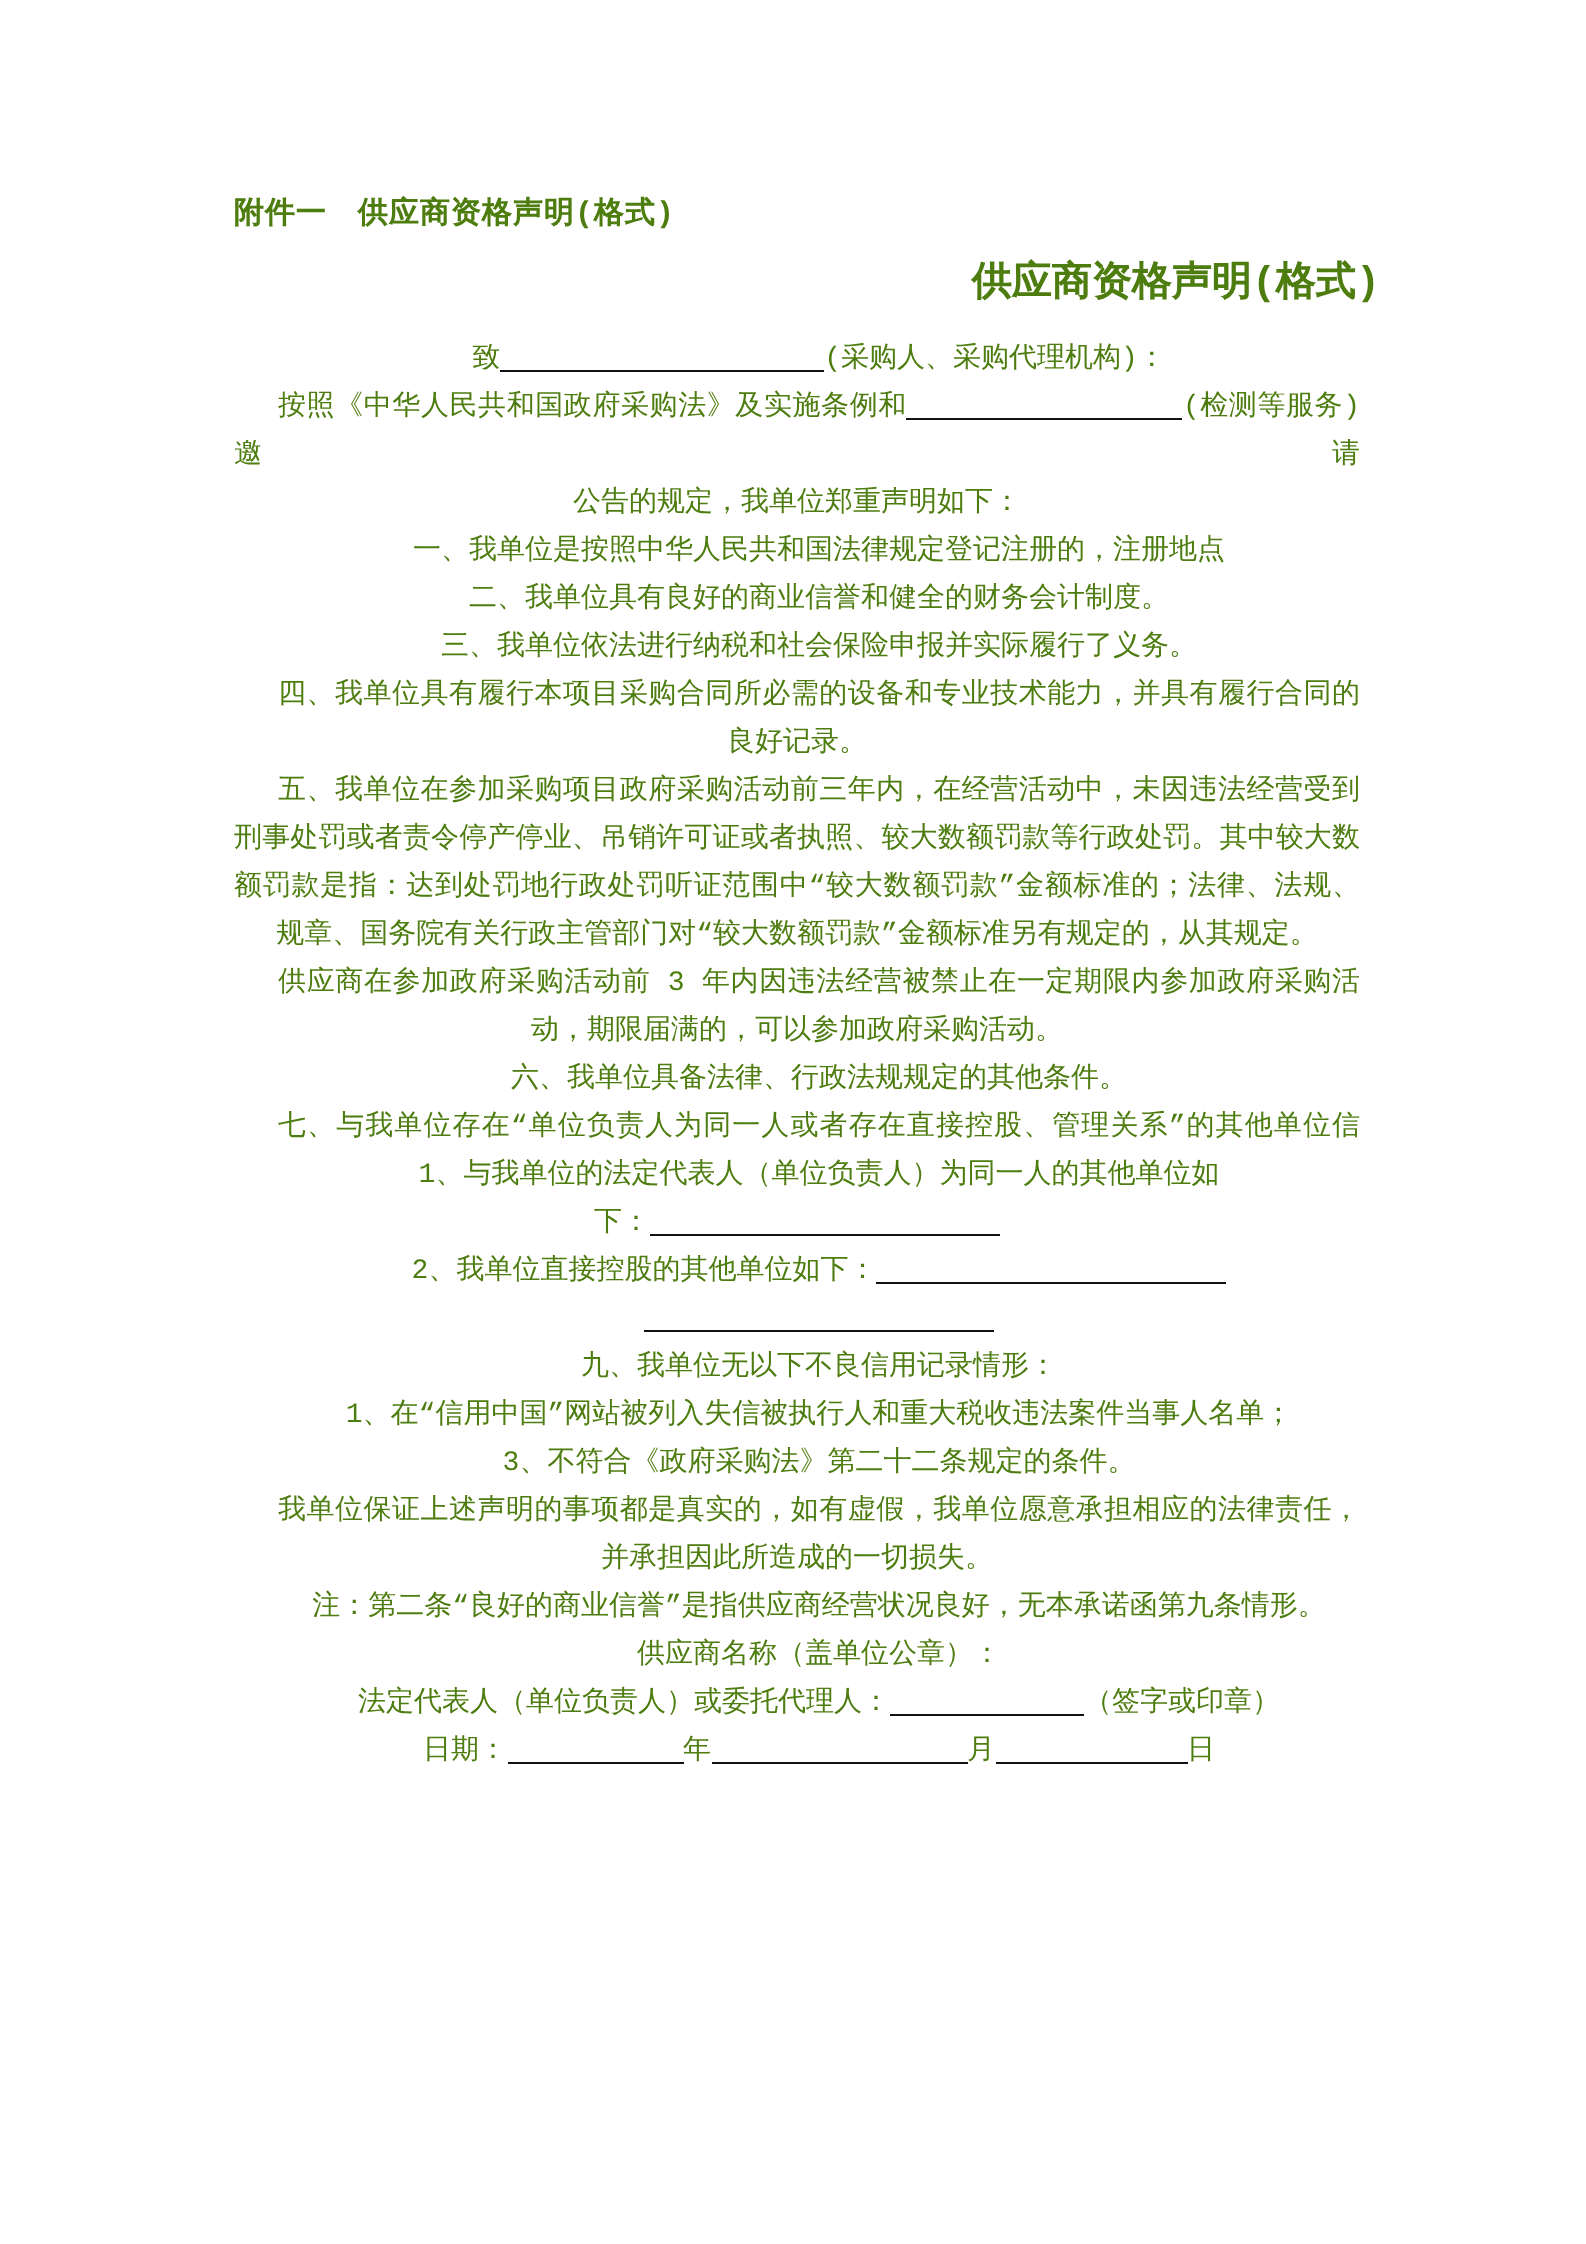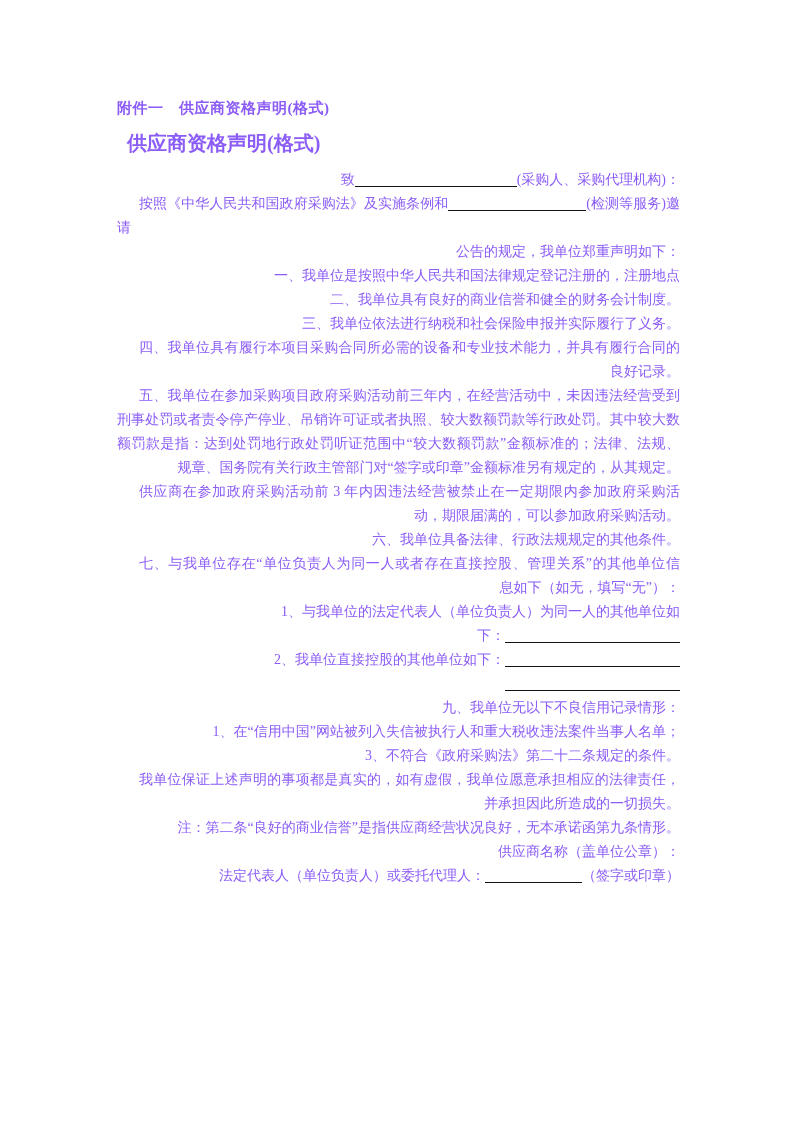--- a/index.html
+++ b/index.html
@@ -6,55 +6,55 @@
     margin: 0;
     padding: 0;
     background: #ffffff;
   }
   .page {
     position: relative;
     width: 793px;
     height: 1122px;
     background: #ffffff;
     overflow: hidden;
-    font-family: Liberation Serif, serif;
-    color: #8b5cf6;
+    font-family: Liberation Mono, monospace;
+    color: #4d7c0f;
   }
   .content {
     position: absolute;
     left: 117px;
     top: 96px;
     width: 563px;
   }
   .attachment-heading {
     font-size: 15px;
     font-weight: bold;
     line-height: 24px;
     letter-spacing: 0.5px;
     white-space: nowrap;
   }
   .doc-title {
     margin-top: 6px;
     font-size: 20px;
     font-weight: bold;
     line-height: 34px;
-    text-align: left;
+    text-align: right;
     position: relative;
     left: 10px;
     white-space: nowrap;
   }
   .doc-body {
     margin-top: 8px;
     font-size: 14px;
   }
   .para { margin: 0; padding: 0; }
   .line {
     line-height: 24px;
     min-height: 24px;
-    text-align: right;
+    text-align: center;
   }
   .line.full {
     text-align: justify;
     text-align-last: justify;
   }
   .line.indent { text-indent: 22px; }
   .seg { white-space: pre-wrap; }
   .blank {
     display: inline-block;
     height: 14px;
@@ -87,32 +87,31 @@
           <div class="line indent"><span class="seg">三、我单位依法进行纳税和社会保险申报并实际履行了义务。</span></div>
         </div>
         <div class="para">
           <div class="line full indent"><span class="seg">四、我单位具有履行本项目采购合同所必需的设备和专业技术能力，并具有履行合同的</span></div>
           <div class="line"><span class="seg">良好记录。</span></div>
         </div>
         <div class="para">
           <div class="line full indent"><span class="seg">五、我单位在参加采购项目政府采购活动前三年内，在经营活动中，未因违法经营受到</span></div>
           <div class="line full"><span class="seg">刑事处罚或者责令停产停业、吊销许可证或者执照、较大数额罚款等行政处罚。其中较大数</span></div>
           <div class="line full"><span class="seg">额罚款是指：达到处罚地行政处罚听证范围中“较大数额罚款”金额标准的；法律、法规、</span></div>
-          <div class="line"><span class="seg">规章、国务院有关行政主管部门对“签字或印章”金额标准另有规定的，从其规定。</span></div>
+          <div class="line"><span class="seg">规章、国务院有关行政主管部门对“较大数额罚款”金额标准另有规定的，从其规定。</span></div>
         </div>
         <div class="para">
           <div class="line full indent"><span class="seg">供应商在参加政府采购活动前 3 年内因违法经营被禁止在一定期限内参加政府采购活</span></div>
           <div class="line"><span class="seg">动，期限届满的，可以参加政府采购活动。</span></div>
         </div>
         <div class="para">
           <div class="line indent"><span class="seg">六、我单位具备法律、行政法规规定的其他条件。</span></div>
         </div>
         <div class="para">
           <div class="line full indent"><span class="seg">七、与我单位存在“单位负责人为同一人或者存在直接控股、管理关系”的其他单位信</span></div>
-          <div class="line"><span class="seg">息如下（如无，填写“无”）：</span></div>
         </div>
         <div class="para">
           <div class="line indent"><span class="seg">1、与我单位的法定代表人（单位负责人）为同一人的其他单位如</span></div>
           <div class="line"><span class="seg">下：</span><span class="blank" style="width: 175px;"></span></div>
         </div>
         <div class="para">
           <div class="line indent"><span class="seg">2、我单位直接控股的其他单位如下：</span><span class="blank" style="width: 175px;"></span></div>
         </div>
         <div class="para">
           <div class="line indent"><span class="blank" style="width: 175px;"></span></div>
@@ -132,15 +131,18 @@
         </div>
         <div class="para">
           <div class="line indent"><span class="seg">注：第二条“良好的商业信誉”是指供应商经营状况良好，无本承诺函第九条情形。</span></div>
         </div>
         <div class="para">
           <div class="line indent"><span class="seg">供应商名称（盖单位公章）：</span></div>
         </div>
         <div class="para">
           <div class="line indent"><span class="seg">法定代表人（单位负责人）或委托代理人：</span><span class="blank" style="width: 97px;"></span><span class="seg">（签字或印章）</span></div>
         </div>
+        <div class="para">
+          <div class="line indent"><span class="seg">日期：</span><span class="blank" style="width: 88px;"></span><span class="seg">年</span><span class="blank" style="width: 128px;"></span><span class="seg">月</span><span class="blank" style="width: 96px;"></span><span class="seg">日</span></div>
+        </div>
       </div>
   </div>
 </div>
 
 </body></html>

